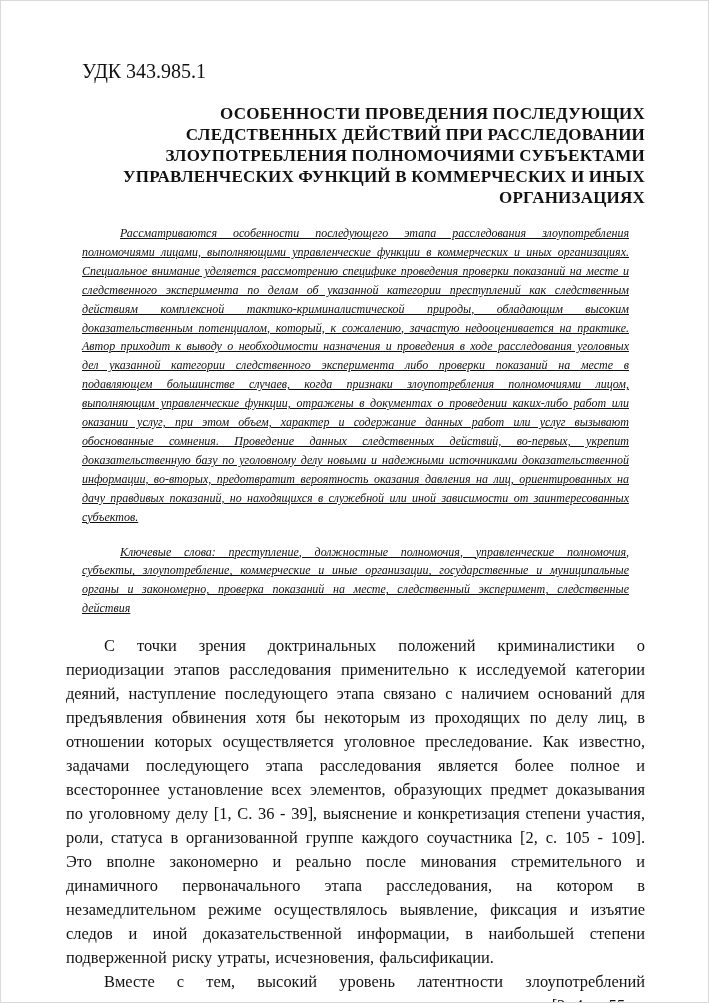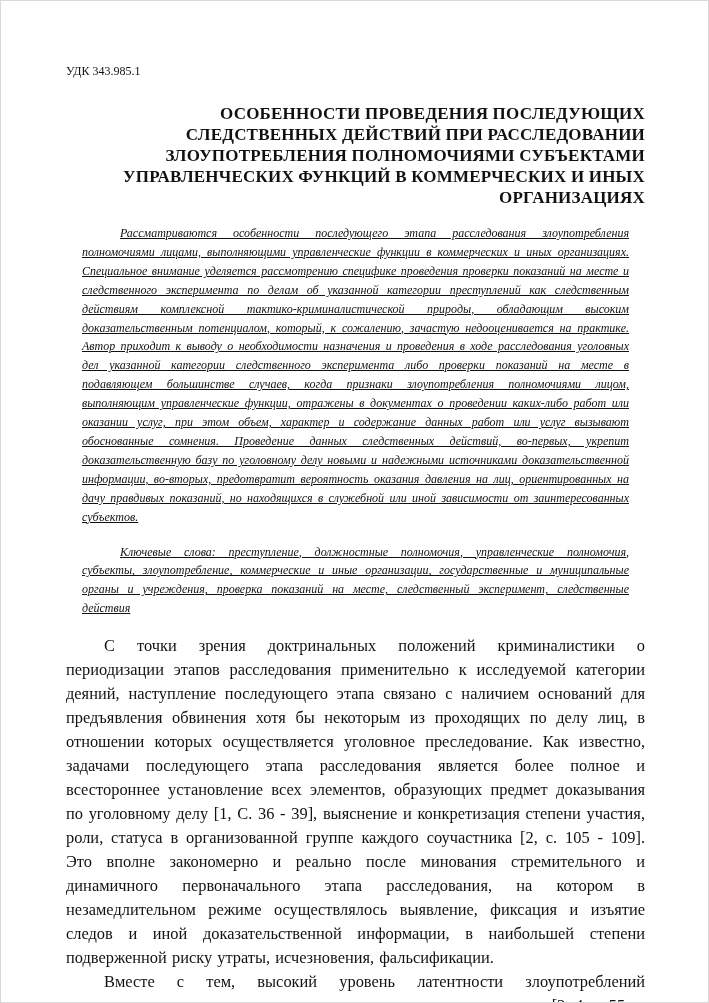--- a/index.html
+++ b/index.html
@@ -13,23 +13,23 @@
     position: relative;
     width: 709px;
     height: 1003px;
     box-sizing: border-box;
     background: #ffffff;
     border: 1px solid #d9d9d9;
     padding: 60px 63px 0 65px;
     overflow: hidden;
   }
   .udc {
-    font-size: 12px;
+    font-size: 20px;
     line-height: 20px;
-    margin: 0 0 22px 0;
+    margin: 0 0 22px 16px;
   }
   .title {
     font-size: 17px;
     font-weight: bold;
     line-height: 21px;
     text-align: right;
     margin: 0 0 0 0;
     letter-spacing: 0.2px;
   }
   .author {
@@ -75,21 +75,21 @@
 
 <div class="page">
 
   <p class="udc">УДК 343.985.1</p>
 
   <h1 class="title">ОСОБЕННОСТИ ПРОВЕДЕНИЯ ПОСЛЕДУЮЩИХ СЛЕДСТВЕННЫХ ДЕЙСТВИЙ ПРИ РАССЛЕДОВАНИИ ЗЛОУПОТРЕБЛЕНИЯ ПОЛНОМОЧИЯМИ СУБЪЕКТАМИ УПРАВЛЕНЧЕСКИХ ФУНКЦИЙ В КОММЕРЧЕСКИХ И ИНЫХ ОРГАНИЗАЦИЯХ</h1>
 
 
   <div class="abstract-block">
     <p class="abstract">Рассматриваются особенности последующего этапа расследования злоупотребления полномочиями лицами, выполняющими управленческие функции в коммерческих и иных организациях. Специальное внимание уделяется рассмотрению специфике проведения проверки показаний на месте и следственного эксперимента по делам об указанной категории преступлений как следственным действиям комплексной тактико-криминалистической природы, обладающим высоким доказательственным потенциалом, который, к сожалению, зачастую недооценивается на практике. Автор приходит к выводу о необходимости назначения и проведения в ходе расследования уголовных дел указанной категории следственного эксперимента либо проверки показаний на месте в подавляющем большинстве случаев, когда признаки злоупотребления полномочиями лицом, выполняющим управленческие функции, отражены в документах о проведении каких-либо работ или оказании услуг, при этом объем, характер и содержание данных работ или услуг вызывают обоснованные сомнения. Проведение данных следственных действий, во-первых, укрепит доказательственную базу по уголовному делу новыми и надежными источниками доказательственной информации, во-вторых, предотвратит вероятность оказания давления на лиц, ориентированных на дачу правдивых показаний, но находящихся в служебной или иной зависимости от заинтересованных субъектов.</p>
-    <p class="keywords">Ключевые слова: преступление, должностные полномочия, управленческие полномочия, субъекты, злоупотребление, коммерческие и иные организации, государственные и муниципальные органы и учреждения, проверка показаний на месте, следственный эксперимент, следственные действия</p>
+    <p class="keywords">Ключевые слова: преступление, должностные полномочия, управленческие полномочия, субъекты, злоупотребление, коммерческие и иные организации, государственные и муниципальные органы и закономерно, проверка показаний на месте, следственный эксперимент, следственные действия</p>
   </div>
 
   <div class="body-text">
     <p class="para">С точки зрения доктринальных положений криминалистики о периодизации этапов расследования применительно к исследуемой категории деяний, наступление последующего этапа связано с наличием оснований для предъявления обвинения хотя бы некоторым из проходящих по делу лиц, в отношении которых осуществляется уголовное преследование. Как известно, задачами последующего этапа расследования является более полное и всестороннее установление всех элементов, образующих предмет доказывания по уголовному делу [1, С. 36 - 39], выяснение и конкретизация степени участия, роли, статуса в организованной группе каждого соучастника [2, с. 105 - 109]. Это вполне закономерно и реально после минования стремительного и динамичного первоначального этапа расследования, на котором в незамедлительном режиме осуществлялось выявление, фиксация и изъятие следов и иной доказательственной информации, в наибольшей степени подверженной риску утраты, исчезновения, фальсификации.</p>
     <p class="para">Вместе с тем, высокий уровень латентности злоупотреблений полномочиями управленцами в коммерческих и иных организациях [3; 4, с. 55 -</p>
   </div>
 
 
 </div>
 

